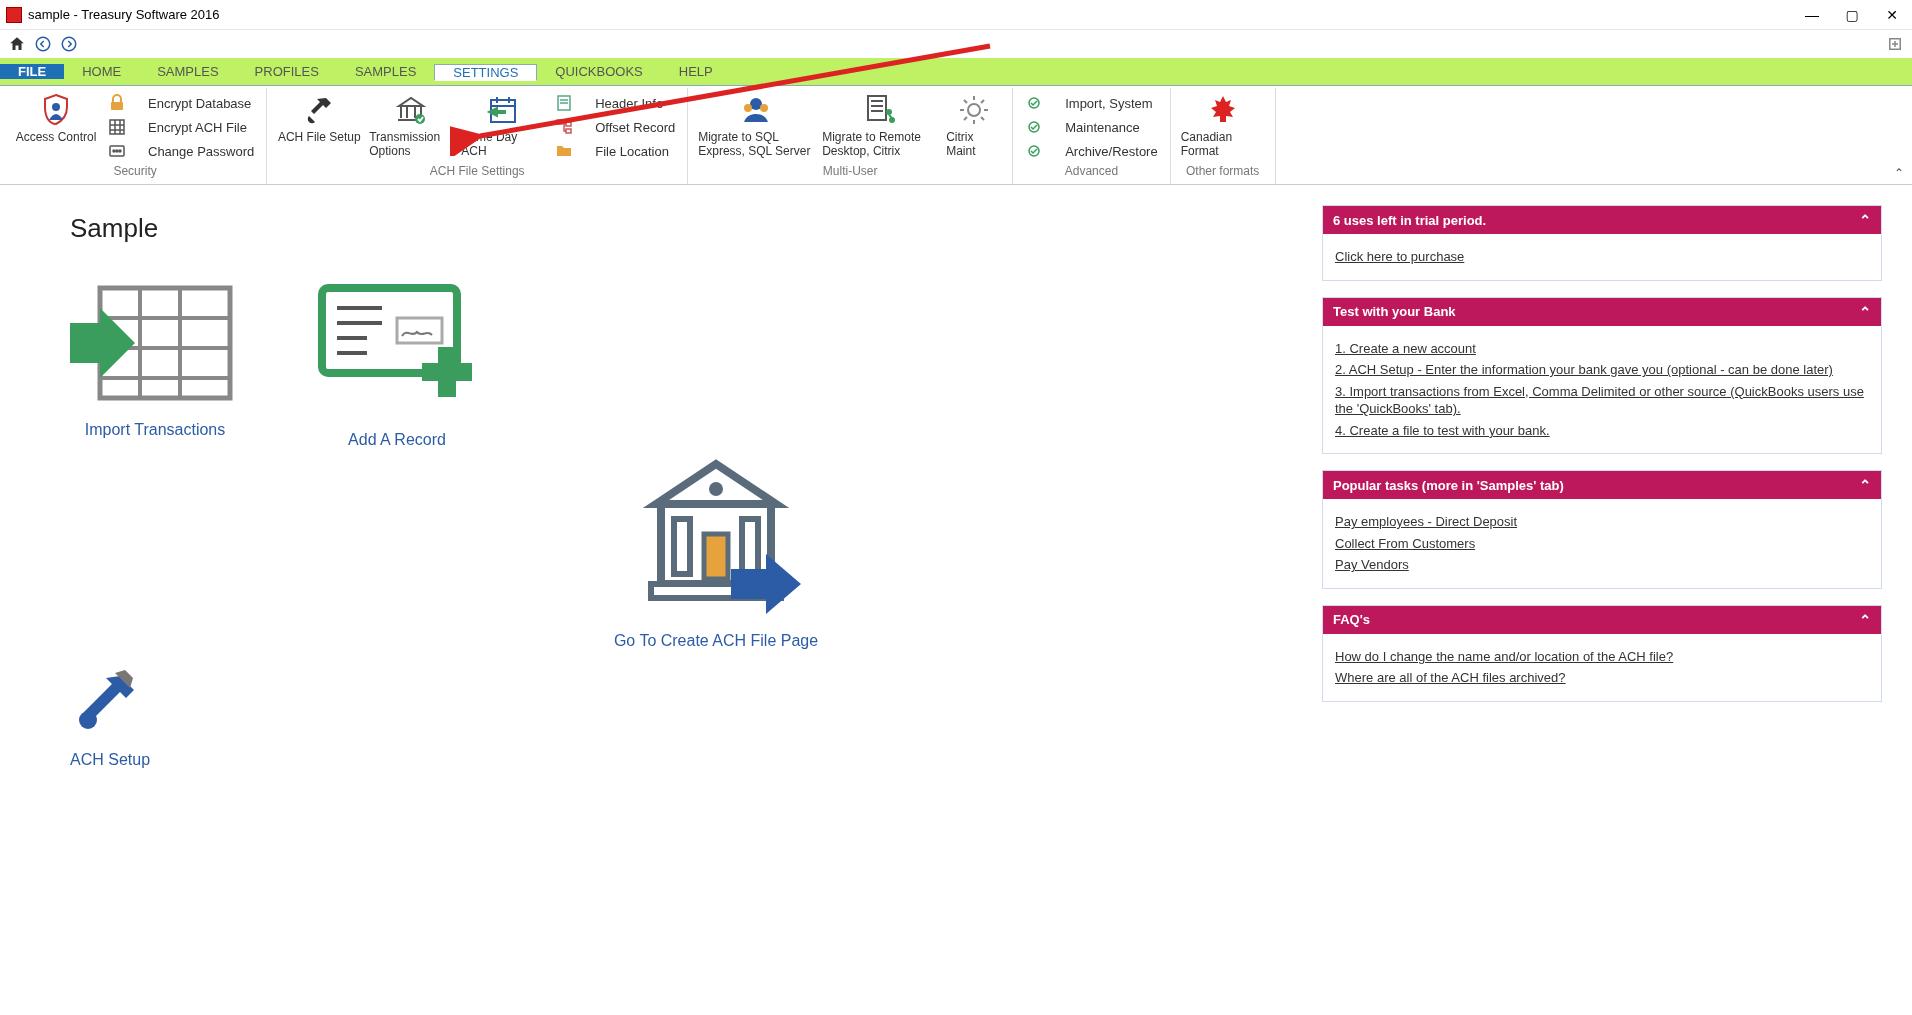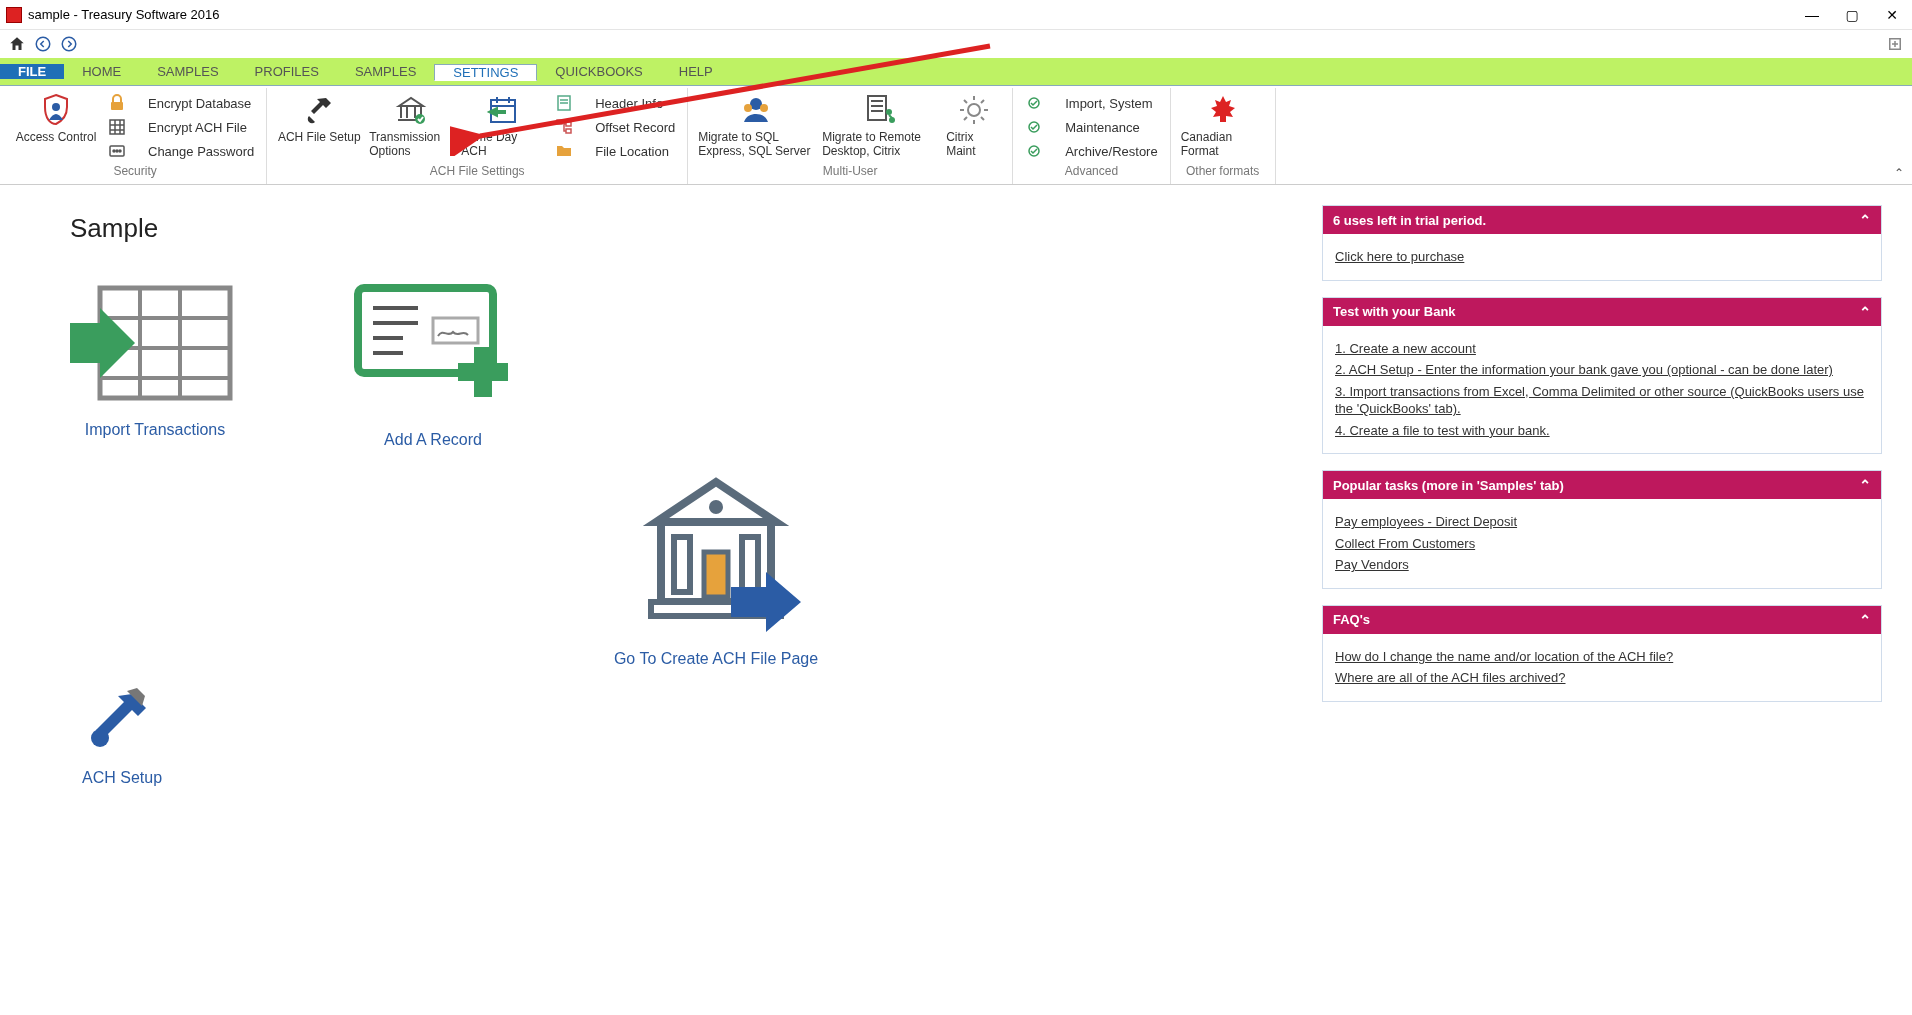--- a/index.html
+++ b/index.html
@@ -35,26 +35,26 @@
 .bigbtn .lbl { font-size: 12px; color: #333; line-height: 1.2; }
 .smallstack { display: flex; flex-direction: column; gap: 2px; padding-top: 2px; }
 .smallbtn { display: flex; align-items: center; gap: 22px; padding: 2px 4px; cursor: default; font-size: 13px; color: #333; white-space: nowrap; }
 .smallbtn .sicon { width: 18px; height: 18px; display:flex; align-items:center; justify-content:center; }
 .ribbon-collapse { position: absolute; right: 8px; bottom: 4px; font-size: 12px; color: #555; }
 
 
 .main { display: flex; padding: 20px 30px; gap: 40px; }
 .left { flex: 1; }
 .page-title { font-size: 26px; color: #222; margin: 8px 0 24px 40px; }
-.tile-row { display: flex; gap: 108px; margin-left: 40px; margin-bottom: 18px; }
+.tile-row { display: flex; gap: 72px; margin-left: 40px; }
 .tile { display: flex; flex-direction: column; align-items: center; text-align: center; cursor: default; }
 .tile .tile-icon { margin-bottom: 10px; }
 .tile .tile-label { font-size: 16px; color: #2b5ca5; }
 .tile-single { margin-left: 120px; margin-bottom: 18px; }
-.tile-setup { margin-left: 52px; }
+.tile-setup { margin-left: 40px; }
 
 
 .side { width: 560px; display: flex; flex-direction: column; gap: 16px; }
 .panel { border: 1px solid #d0dceb; }
 .panel-head { background: #be185d; color: #fff; font-size: 13px; font-weight: 600; padding: 6px 10px; display:flex; align-items:center; }
 .panel-head .chev { margin-left: auto; font-size: 14px; }
 .panel-body { padding: 10px 12px; font-size: 13px; color: #333; text-decoration: underline; }
 .panel-body p { margin: 4px 0; line-height: 1.35; }
 .panel-body .linkish { color: #333; }
 

